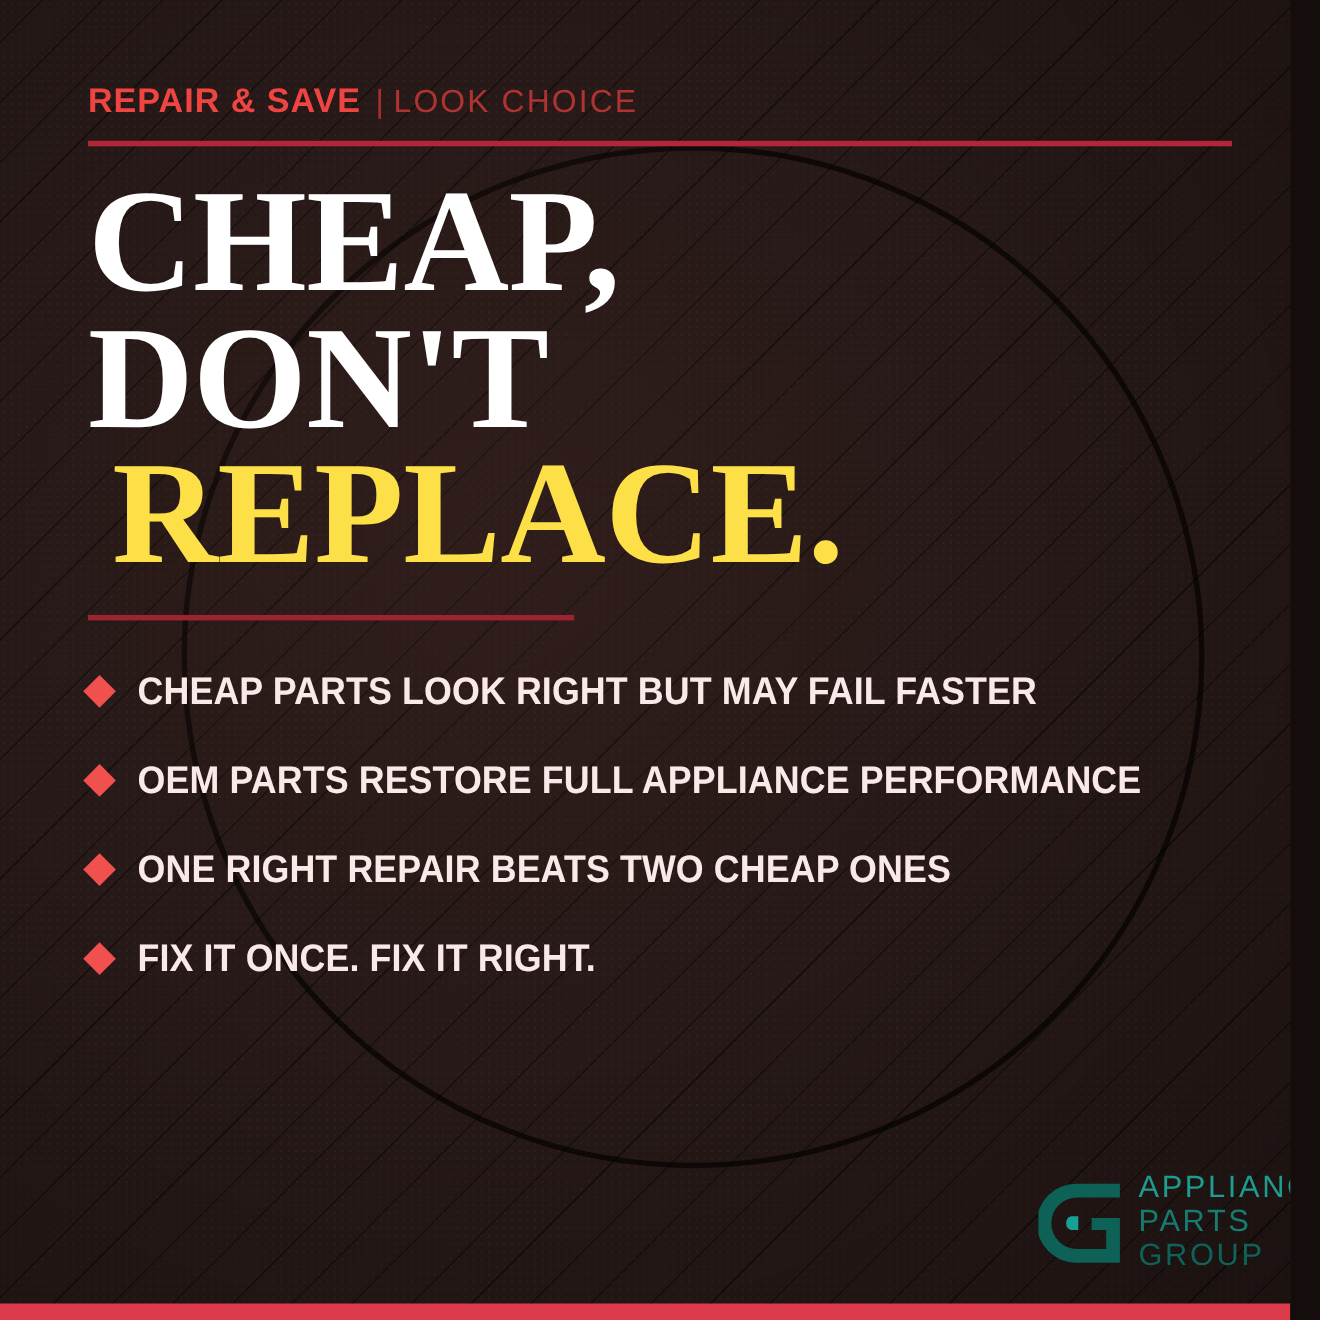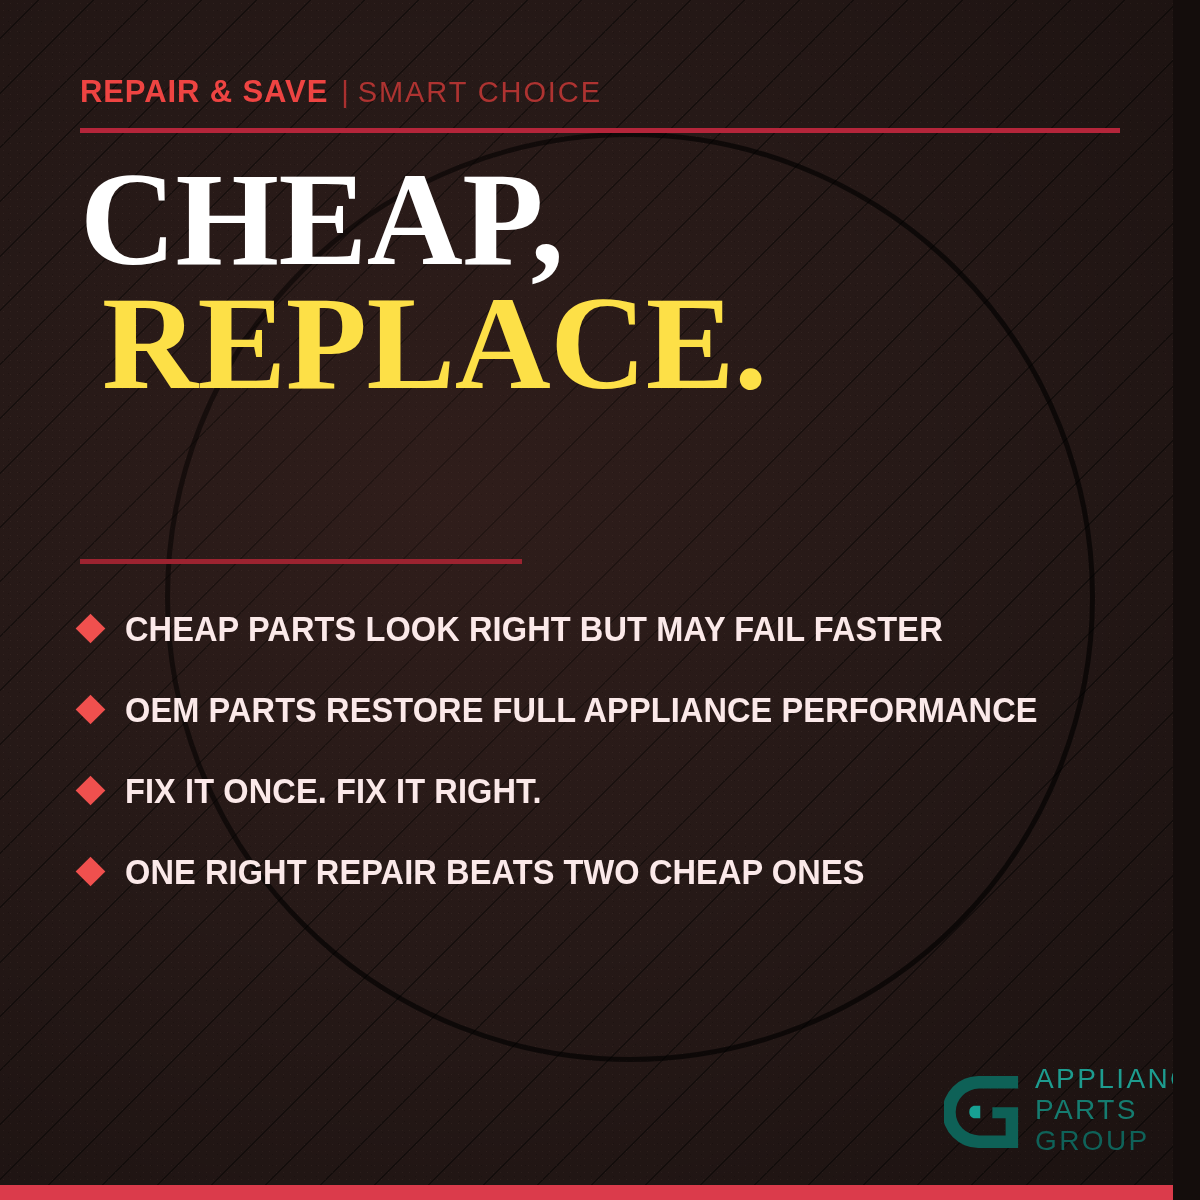--- a/index.html
+++ b/index.html
@@ -213,50 +213,51 @@
 <div class="poster">
 
   <div class="bg-diagonals"></div>
   <div class="bg-noise"></div>
   <div class="bg-circle"></div>
   <div class="bg-vignette"></div>
 
   <div class="kicker">
     <span class="kicker-main">REPAIR &amp; SAVE</span>
     <span class="kicker-sep">|</span>
-    <span class="kicker-sub">SMART CHOICE</span>
+    <span class="kicker-sub">LOOK CHOICE</span>
   </div>
   <div class="kicker-rule"></div>
 
   <div class="headline">
     <span class="hl-line hl-white">CHEAP,</span>
+    <span class="hl-line hl-white">DON'T</span>
     <span class="hl-line hl-red hl-indent">REPLACE.</span>
   </div>
   <div class="headline-rule"></div>
 
   <div class="bullets">
 
     <div class="bullet">
       <span class="bullet-marker"></span>
       <span class="bullet-text">CHEAP PARTS LOOK RIGHT BUT MAY FAIL FASTER</span>
     </div>
 
     <div class="bullet">
       <span class="bullet-marker"></span>
       <span class="bullet-text">OEM PARTS RESTORE FULL APPLIANCE PERFORMANCE</span>
     </div>
 
     <div class="bullet">
       <span class="bullet-marker"></span>
+      <span class="bullet-text">ONE RIGHT REPAIR BEATS TWO CHEAP ONES</span>
+    </div>
+
+    <div class="bullet">
+      <span class="bullet-marker"></span>
       <span class="bullet-text">FIX IT ONCE. FIX IT RIGHT.</span>
-    </div>
-
-    <div class="bullet">
-      <span class="bullet-marker"></span>
-      <span class="bullet-text">ONE RIGHT REPAIR BEATS TWO CHEAP ONES</span>
     </div>
 
   </div>
 
   <div class="logo">
     <svg class="logo-mark" viewBox="0 0 100 100">
       <path d="M95 4 H44 A40 40 0 0 0 44 96 H95 V44 H62 V58 H79 V80 H45
                A24 24 0 0 1 45 20 H95 Z" fill="#0E6157"></path>
       <path d="M38 42 A8.5 8.5 0 0 0 38 58 H46.5 V42 Z" fill="#17A193"></path>
     </svg>

